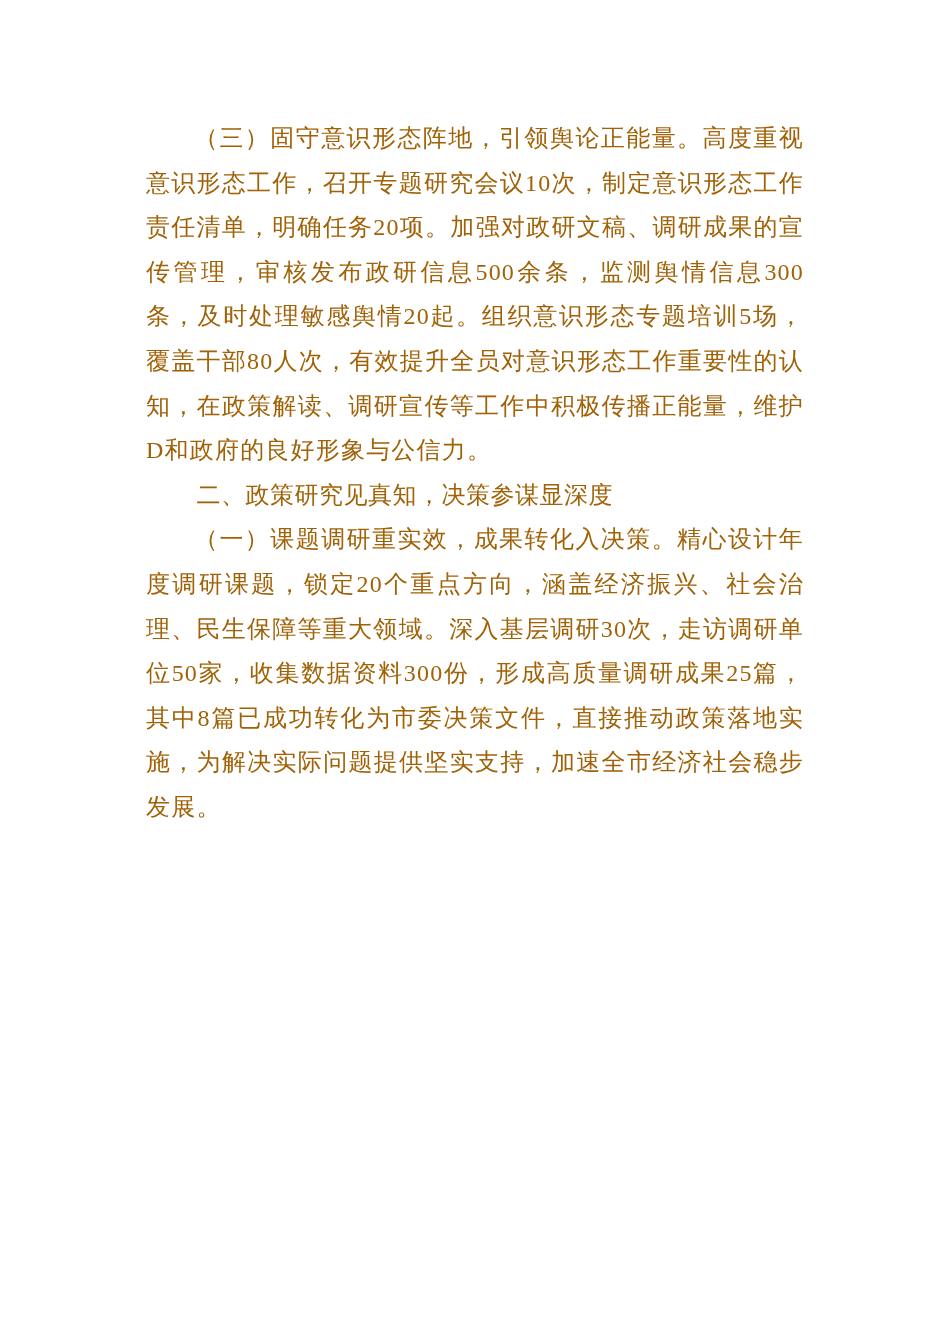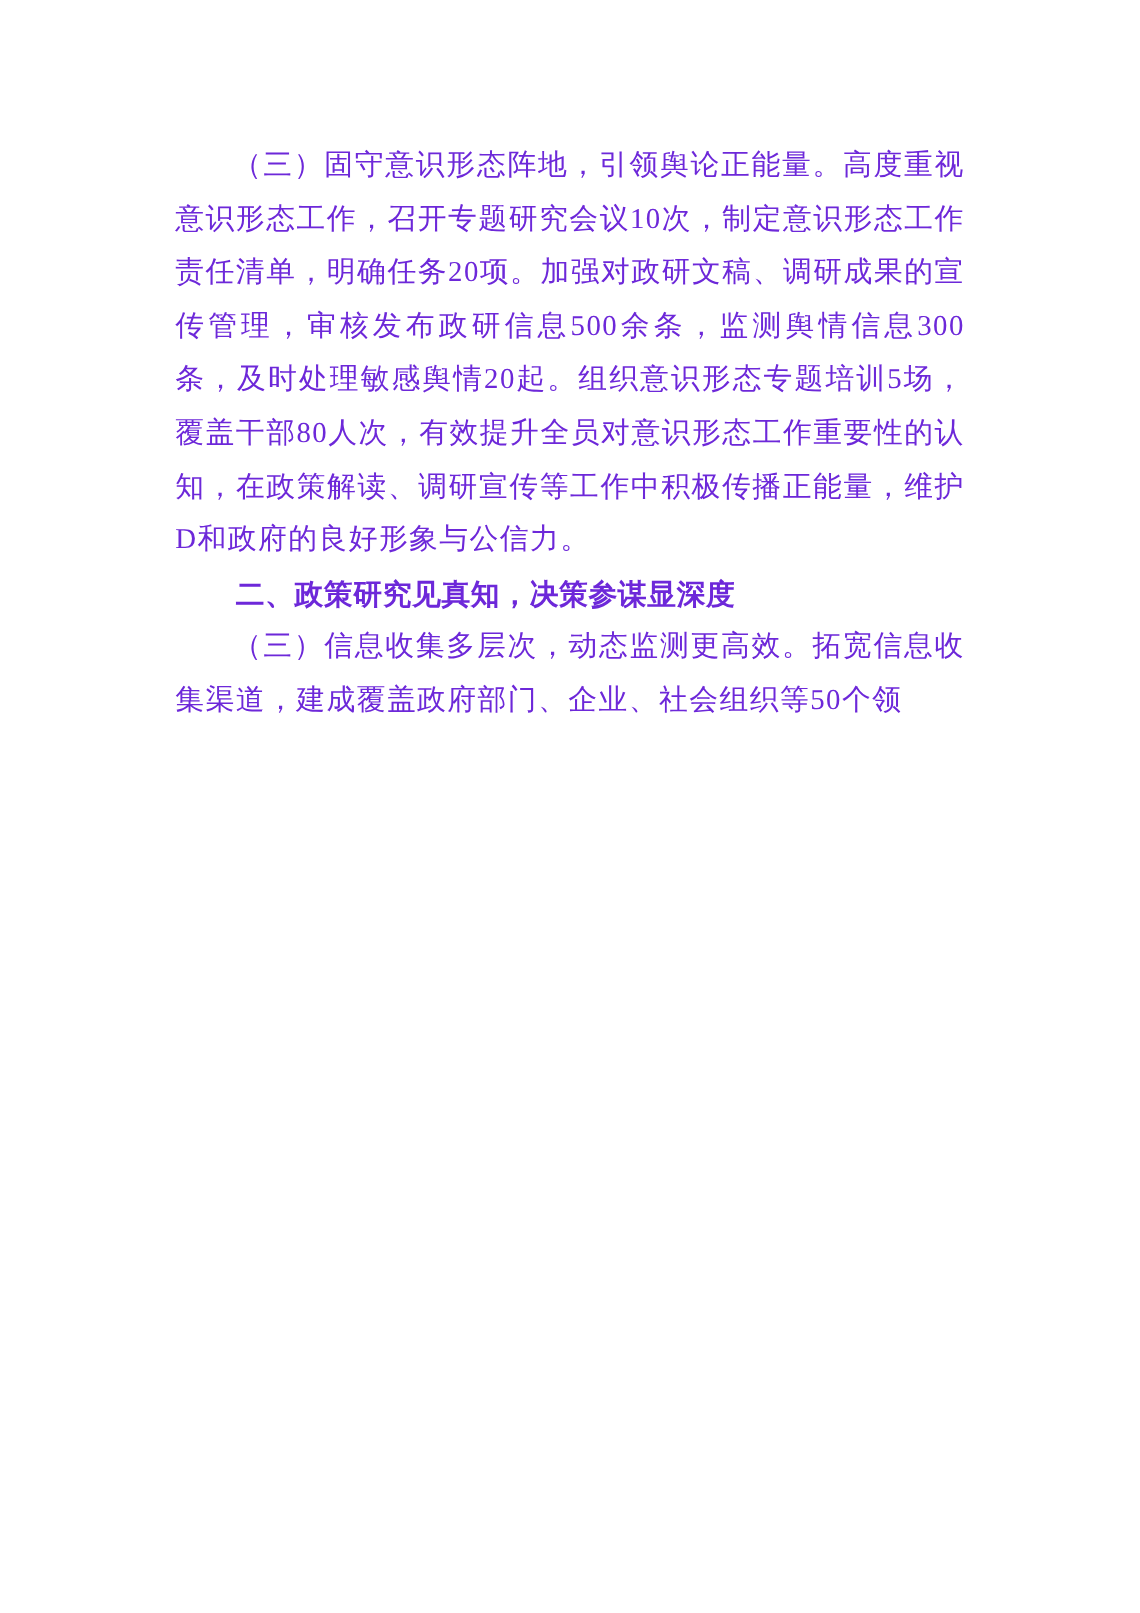--- a/index.html
+++ b/index.html
@@ -11,41 +11,41 @@
       width: 950px;
       height: 1344px;
       position: relative;
       overflow: hidden;
     }
     .page {
       position: absolute;
       left: 146px;
       top: 116px;
       width: 658px;
-      color: #6d28d9;
+      color: #a16207;
       font-family: "Liberation Serif", "DejaVu Serif", serif;
       font-size: 24px;
       line-height: 44.6px;
     }
     .para {
       margin: 0;
       text-indent: 2em;
       text-align: justify;
       text-justify: inter-character;
       letter-spacing: 1.2px;
     }
     .heading {
       margin: 0;
       text-indent: 2.1em;
       font-family: "DejaVu Sans", "Liberation Sans", sans-serif;
-      font-weight: bold;
+      font-weight: normal;
       font-size: 24px;
       letter-spacing: 0.5px;
     }
   </style>
 </head>
 <body>
 
 <div class="page">
   <p class="para">（三）固守意识形态阵地，引领舆论正能量。高度重视意识形态工作，召开专题研究会议10次，制定意识形态工作责任清单，明确任务20项。加强对政研文稿、调研成果的宣传管理，审核发布政研信息500余条，监测舆情信息300条，及时处理敏感舆情20起。组织意识形态专题培训5场，覆盖干部80人次，有效提升全员对意识形态工作重要性的认知，在政策解读、调研宣传等工作中积极传播正能量，维护D和政府的良好形象与公信力。</p>
   <p class="heading">二、政策研究见真知，决策参谋显深度</p>
-  <p class="para">（三）信息收集多层次，动态监测更高效。拓宽信息收集渠道，建成覆盖政府部门、企业、社会组织等50个领</p>
+  <p class="para">（一）课题调研重实效，成果转化入决策。精心设计年度调研课题，锁定20个重点方向，涵盖经济振兴、社会治理、民生保障等重大领域。深入基层调研30次，走访调研单位50家，收集数据资料300份，形成高质量调研成果25篇，其中8篇已成功转化为市委决策文件，直接推动政策落地实施，为解决实际问题提供坚实支持，加速全市经济社会稳步发展。</p>
 </div>
 
 </body></html>

